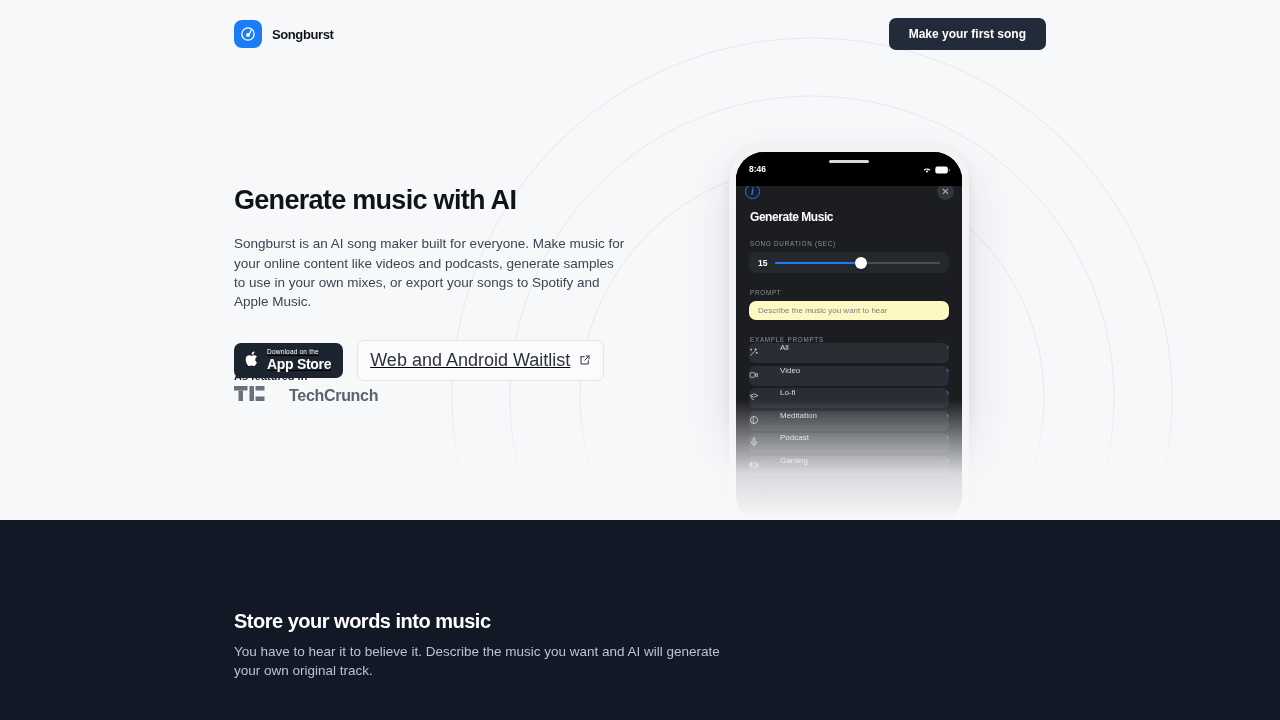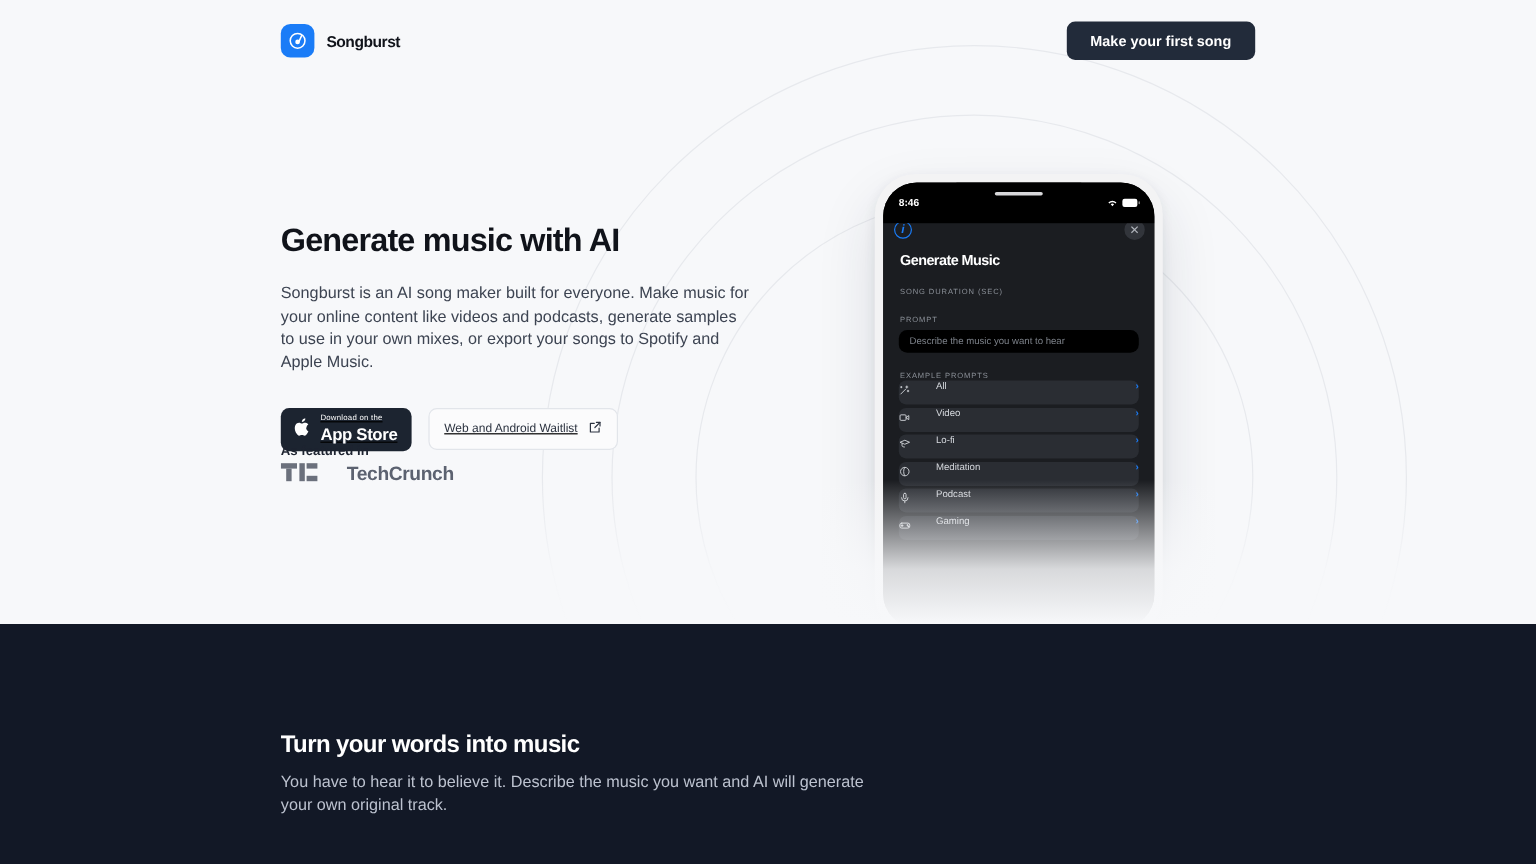--- a/index.html
+++ b/index.html
@@ -72,21 +72,21 @@
     padding: 6px 12px 7px 11px; cursor: pointer; border: none;
   }
   .appstore-text { display: flex; flex-direction: column; align-items: flex-start; line-height: 1; }
   .appstore-small { color: #fff; font-size: 6.5px; letter-spacing: 0.2px; }
   .appstore-big { color: #fff; font-size: 14px; font-weight: bold; letter-spacing: -0.3px; margin-top: 2px; }
 
   .waitlist-btn {
     display: flex; align-items: center; gap: 9px;
     background: #fbfbfc; border: 1px solid #e2e5ea; border-radius: 7px;
     padding: 9px 12px; cursor: pointer;
-    font-size: 10px; color: #2c3340;
+    font-size: 18px; color: #2c3340;
     font-family: "Liberation Sans", sans-serif;
   }
 
   .featured-label {
     position: absolute; left: 234px; top: 370px;
     font-size: 11px; font-weight: bold; color: #1d2330; z-index: 10;
   }
   .featured-logo {
     position: absolute; left: 234px; top: 385px;
     display: flex; align-items: center; gap: 23px; z-index: 10;
@@ -167,21 +167,21 @@
   .dur-value { color: #fff; font-size: 8.5px; font-weight: bold; }
   .slider { position: relative; flex: 1; height: 14px; display: flex; align-items: center; }
   .slider-track { position: absolute; left: 0; right: 0; height: 2px; background: #4a4e55; border-radius: 2px; }
   .slider-fill { position: absolute; left: 0; height: 2px; background: #1a7cf7; border-radius: 2px; width: 52%; }
   .slider-knob {
     position: absolute; left: 52%; transform: translateX(-50%);
     width: 12px; height: 12px; border-radius: 50%; background: #fff;
     box-shadow: 0 1px 3px rgba(0,0,0,.5); cursor: pointer;
   }
   .prompt-box {
-    margin: 5px 13px 0 13px; background: #000000;
+    margin: 5px 13px 0 13px; background: #fef9c3;
     border-radius: 7px; height: 19px;
     display: flex; align-items: center; padding: 0 9px;
   }
   .prompt-ph { color: #7c8189; font-size: 8px; }
 
   .ex-list { margin-top: 0; padding: 0 13px; }
   .ex-row {
     position: relative;
     display: flex; align-items: flex-start; gap: 21px;
     height: 20px; margin-bottom: 2.5px;
@@ -310,20 +310,28 @@
             <div class="sheet-grab"></div>
 
             <div class="sheet-top">
               <div class="info-icon">i</div>
               <div class="close-icon">✕</div>
             </div>
 
             <div class="sheet-title">Generate Music</div>
 
             <div class="field-label">SONG DURATION (SEC)</div>
+            <div class="field-box">
+              <span class="dur-value">15</span>
+              <span class="slider">
+                <span class="slider-track"></span>
+                <span class="slider-fill"></span>
+                <span class="slider-knob"></span>
+              </span>
+            </div>
 
             <div class="field-label">PROMPT</div>
             <div class="prompt-box">
               <span class="prompt-ph">Describe the music you want to hear</span>
             </div>
 
             <div class="field-label">EXAMPLE PROMPTS</div>
             <div class="ex-list">
 
               <div class="ex-row">
@@ -401,18 +409,18 @@
           </div>
         </div>
       </div>
     </div>
 
     <div class="fade"></div>
   </div>
 
   <div class="dark">
     <div class="dark-inner">
-      <h2 class="dark-title">Turn your words into music</h2>
+      <h2 class="dark-title">Store your words into music</h2>
       <p class="dark-sub">You have to hear it to believe it. Describe the music you want and AI will generate your own original track.</p>
     </div>
   </div>
 
 </div>
 
 </body></html>

